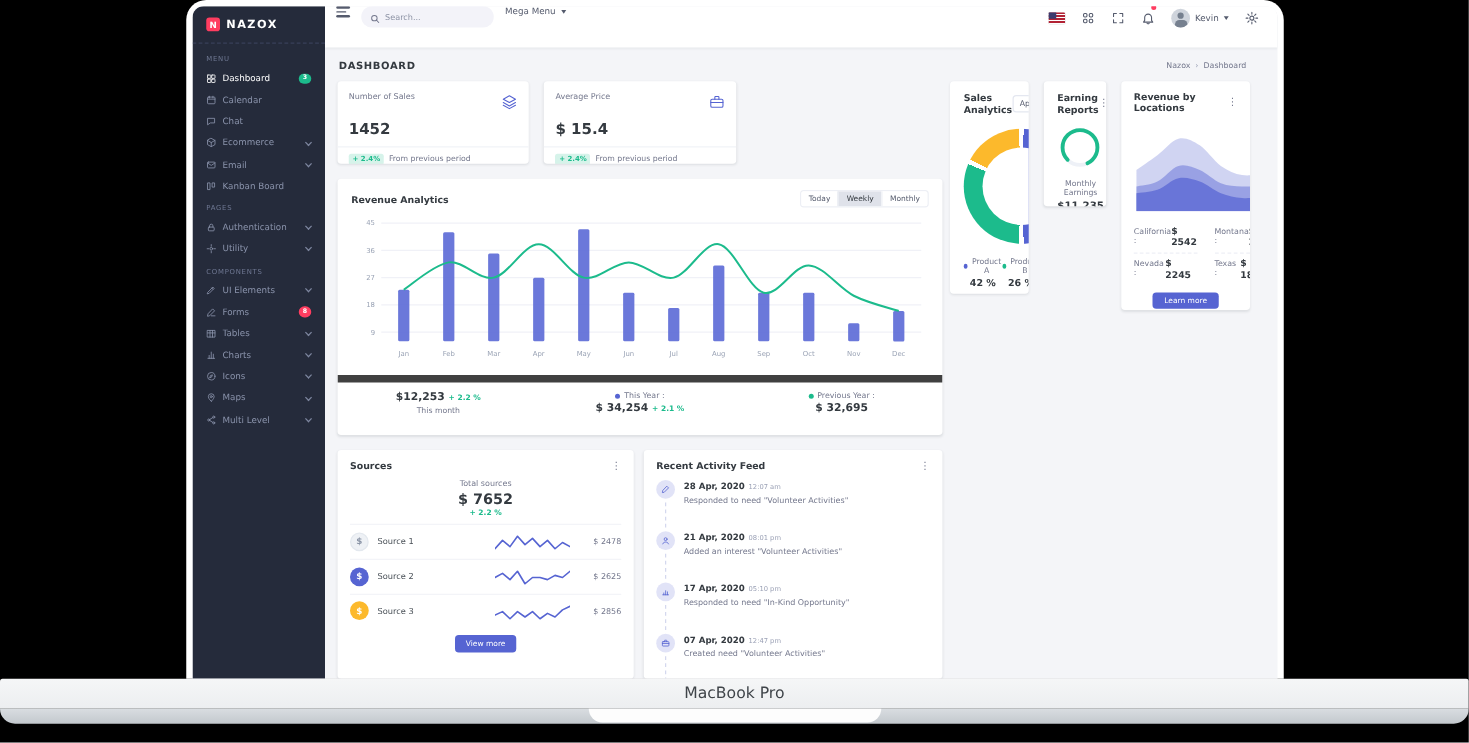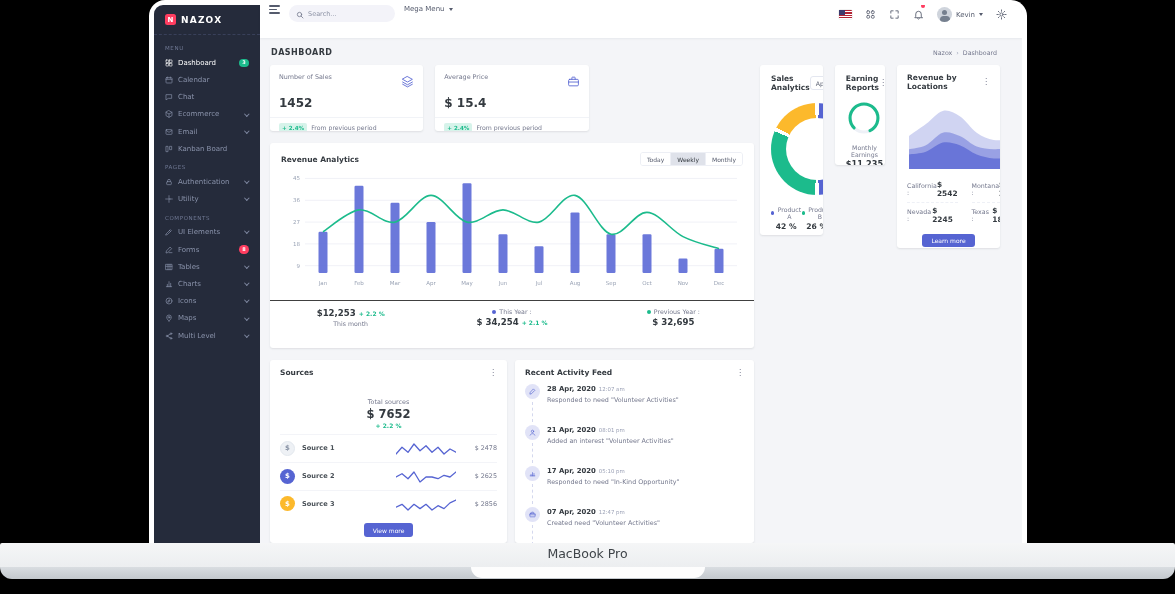--- a/index.html
+++ b/index.html
@@ -72,39 +72,39 @@
   .badge-soft{background:rgba(28,187,140,.18);color:#1cbb8c;font-size:5.6px;padding:1.6px 3px;border-radius:2px;font-weight:bold}
   .note{font-size:6.2px;color:#74788d}
   
   .rev-card{margin-top:12px;height:205px;padding:9px 11px 0;overflow:hidden}
   .rev-head{display:flex;justify-content:space-between;align-items:center}
   .tabs{display:flex;border:1px solid #edeff5;border-radius:3px;overflow:hidden}
   .tab{font-size:6px;padding:2.6px 6px;color:#555b6d;background:#fff;cursor:pointer;border-left:1px solid #edeff5}
   .tab:first-child{border-left:0}
   .tab.active{background:#dfe2ea;color:#343a40}
   .rev-chart{margin-top:4px}
-  .rev-foot{display:flex;border-top:1px solid #404040;margin:2px -11px 0;padding:7px 0 8px}
+  .rev-foot{display:flex;border-top:6px solid #404040;margin:2px -11px 0;padding:7px 0 8px}
   .rev-col{flex:1;text-align:center}
   .rev-line1{font-size:6.3px;color:#74788d;display:flex;justify-content:center;align-items:center;gap:3px}
   .rev-val{font-size:8.6px;font-weight:bold;color:#343a40}
   .delta{font-size:6px;color:#1cbb8c;font-weight:bold}
   .dot{width:4px;height:4px;border-radius:50%;display:inline-block}
   
   .bottom-row{display:grid;grid-template-columns:237px 239px;gap:8px;margin-top:12px}
   .bottom-row .card{height:183px;overflow:hidden}
   .src-card{padding:8px 10px 0}
   .src-head,.feed-head,.loc-head,.ea-head,.sa-head{display:flex;justify-content:space-between;align-items:center}
-  .src-total{text-align:center;margin-top:21px}
+  .src-total{text-align:center;margin-top:6px}
   .src-total-label{font-size:6.4px;color:#74788d}
   .src-total-value{font-size:11.5px;font-weight:bold;color:#343a40;margin-top:1px}
   .src-total-delta{font-size:6px;color:#1cbb8c;font-weight:bold;margin-top:1px}
   .src-rows{margin-top:5px}
   .src-row{display:flex;align-items:center;gap:7px;padding:5.4px 0;border-top:1px solid #f3f4f8}
   .src-ic{width:15px;height:15px;border-radius:50%;display:flex;align-items:center;justify-content:center;font-size:7px;font-weight:bold;flex:none}
-  .src-label{font-size:6.6px;font-weight:bold;color:#495057;flex:1}
+  .src-label{font-size:6.6px;font-weight:normal;color:#495057;flex:1}
   .src-spark{flex:none;display:flex}
   .src-val{font-size:6.4px;color:#74788d;width:34px;text-align:right}
   .btn{display:block;width:fit-content;margin:6px auto 8px;background:#5664d2;color:#fff;font-size:6px;padding:3.4px 9px;border-radius:3px;border:0;cursor:pointer;font-family:inherit}
   
   .feed-card{padding:8px 10px 0}
   .feed-list{margin-top:7px}
   .feed-item{display:flex;gap:7px;min-height:41px}
   .tl-col{width:15px;display:flex;flex-direction:column;align-items:center;flex:none}
   .tl-ic{width:15px;height:15px;border-radius:50%;background:rgba(86,100,210,.18);display:flex;align-items:center;justify-content:center;flex:none}
   .tl-line{flex:1;border-left:1px dashed #d4d8ee;margin:3px 0}

